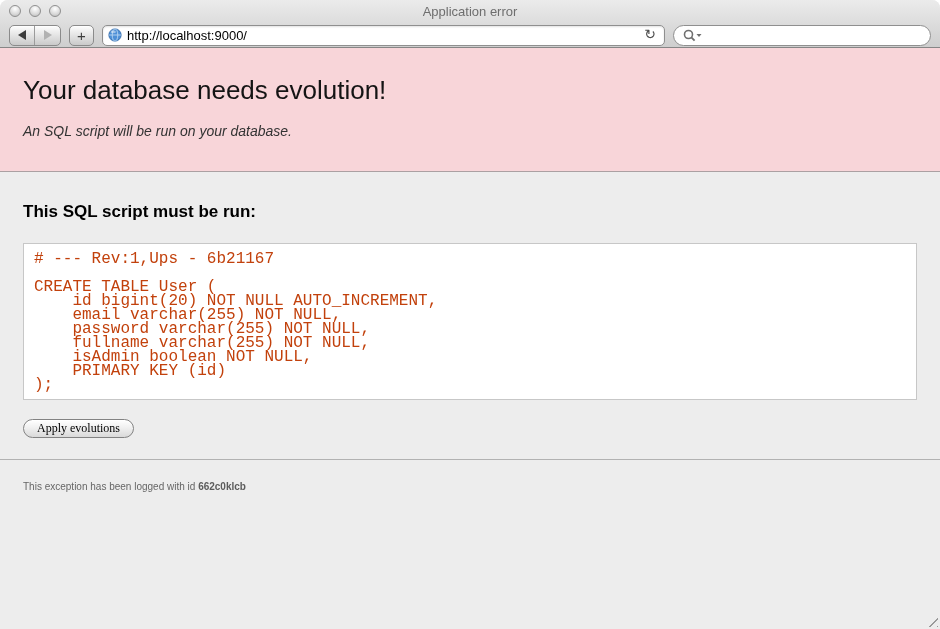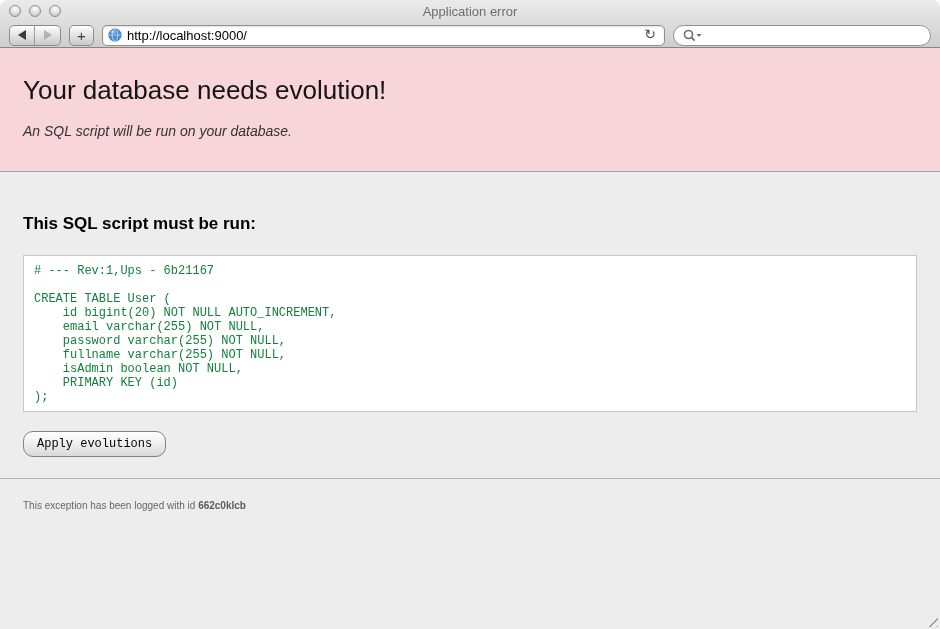--- a/index.html
+++ b/index.html
@@ -106,38 +106,38 @@
     margin: 0; padding-top: 26px;
     font-size: 26px; font-weight: 400; color: #141414;
   }
   .banner p {
     margin: 0; padding-top: 17px;
     font-size: 14px; color: #333333; font-style: italic;
   }
 
   .main { padding: 0 23px; }
   .main h2 {
-    margin: 0; padding-top: 42px;
+    margin: 0; padding-top: 30px;
     font-size: 17px; font-weight: 700; color: #000000;
   }
   .code {
     margin: 21px 0 0 0;
     background: #ffffff;
     border: 1px solid #c7c7c7;
     padding: 8px 10px;
     font-family: "Liberation Mono", "DejaVu Sans Mono", monospace;
-    font-size: 12px; line-height: 14px; color: #15803d;
+    font-size: 16px; line-height: 14px; color: #c2410c;
     white-space: pre; overflow: hidden;
     height: 157px;
   }
   .aqua-btn {
-    margin-top: 19px; height: 26px; padding: 0 13px;
+    margin-top: 19px; height: 19px; padding: 0 13px;
     border: 1px solid #828282; border-radius: 10px;
     background: linear-gradient(#ffffff, #f0f0f0 45%, #d9d9d9);
-    font-family: Liberation Mono, monospace;
+    font-family: Liberation Serif, serif;
     font-size: 12px; color: #000;
     box-shadow: inset 0 1px 0 rgba(255,255,255,.9);
   }
 
   .divider { margin-top: 21px; border-top: 1px solid #b2b2b2; height: 0; }
 
   .footer {
     padding: 21px 13px 0 23px;
     font-size: 10px; color: #666666;
   }

